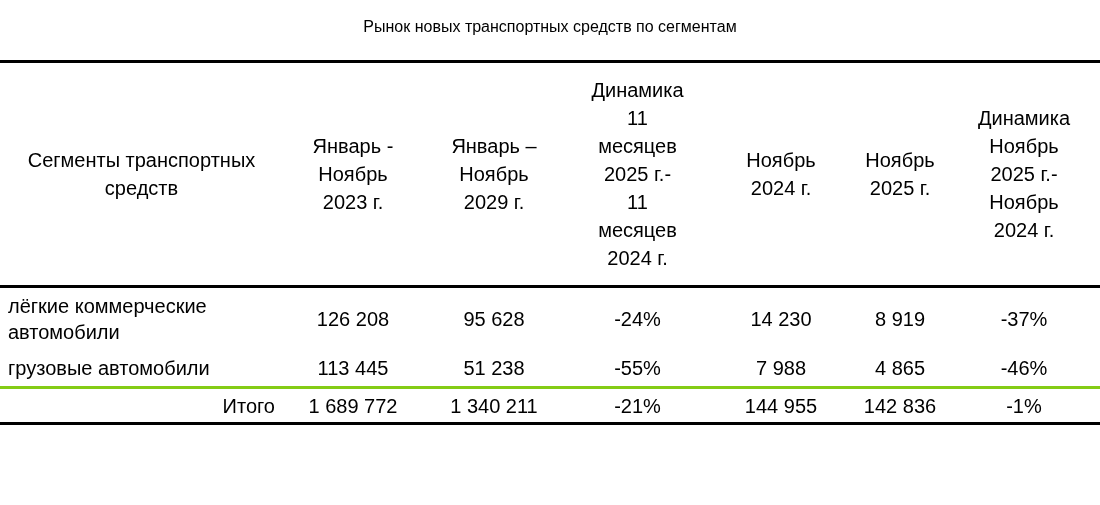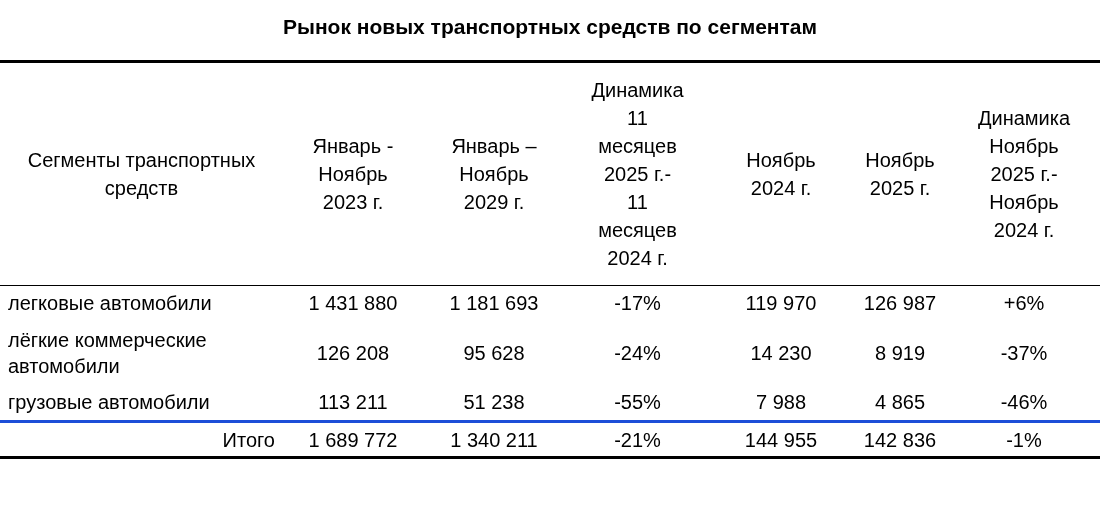--- a/index.html
+++ b/index.html
@@ -8,23 +8,23 @@
     width: 1100px;
     height: 505px;
     background: #ffffff;
     color: #000000;
     font-family: "Liberation Sans", sans-serif;
     overflow: hidden;
   }
   .doc-title {
     padding-top: 13px;
     text-align: center;
-    font-size: 21px;
+    font-size: 16px;
     line-height: 27px;
-    font-weight: 700;
+    font-weight: 400;
     white-space: pre-line;
   }
   table.market-table {
     width: 1100px;
     margin-top: 20px;
     border-collapse: collapse;
     table-layout: fixed;
     border-top: 3px solid #000;
     border-bottom: 3px solid #000;
     font-size: 20px;
@@ -33,33 +33,33 @@
     padding: 0 8px;
     white-space: pre-line;
     vertical-align: middle;
     overflow: hidden;
   }
   thead th {
     height: 222px;
     font-weight: 400;
     text-align: center;
     line-height: 28px;
-    border-bottom: 1px solid #000000;
+    border-bottom: 3px solid #000000;
   }
   tbody td {
     text-align: center;
     line-height: 26px;
   }
   tbody td:first-child { text-align: left; }
   tr.r-single  { height: 35px; }
   tr.r-double  { height: 64px; margin-top: 39px; }
   tr.r-single2 { height: 37px; }
   tfoot td {
     height: 33px;
-    border-top: 3px solid #1d4ed8;
+    border-top: 3px solid #84cc16;
     text-align: center;
     line-height: 24px;
   }
   tfoot td:first-child { text-align: right; }
 </style>
 </head>
 <body>
 
 <div class="page">
 
@@ -99,42 +99,33 @@
 2025 г.</th>
         <th>Динамика
 Ноябрь
 2025 г.-
 Ноябрь
 2024 г.</th>
       </tr>
     </thead>
 
     <tbody>
-      <tr class="r-single">
-        <td>легковые автомобили</td>
-        <td>1 431 880</td>
-        <td>1 181 693</td>
-        <td>-17%</td>
-        <td>119 970</td>
-        <td>126 987</td>
-        <td>+6%</td>
-      </tr>
       <tr class="r-double">
         <td>лёгкие коммерческие
 автомобили</td>
         <td>126 208</td>
         <td>95 628</td>
         <td>-24%</td>
         <td>14 230</td>
         <td>8 919</td>
         <td>-37%</td>
       </tr>
       <tr class="r-single2">
         <td>грузовые автомобили</td>
-        <td>113 211</td>
+        <td>113 445</td>
         <td>51 238</td>
         <td>-55%</td>
         <td>7 988</td>
         <td>4 865</td>
         <td>-46%</td>
       </tr>
     </tbody>
 
     <tfoot>
       <tr>

